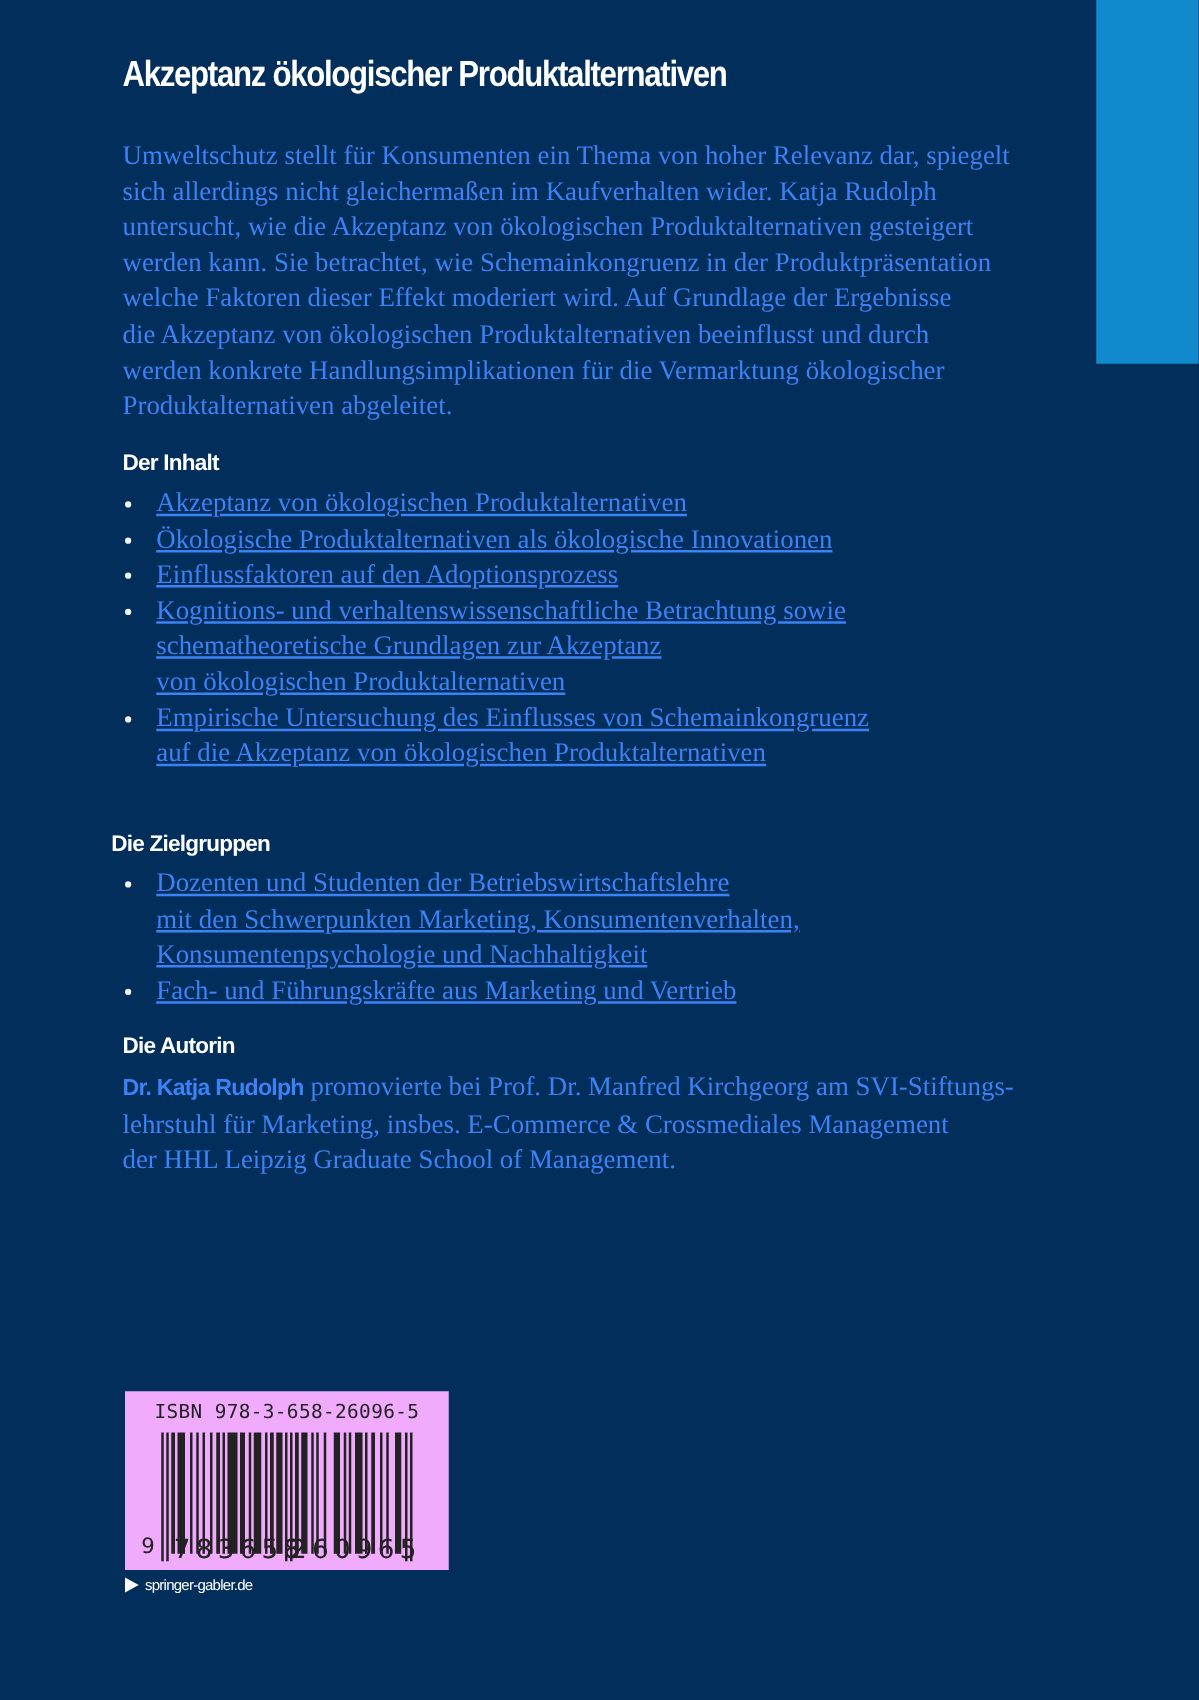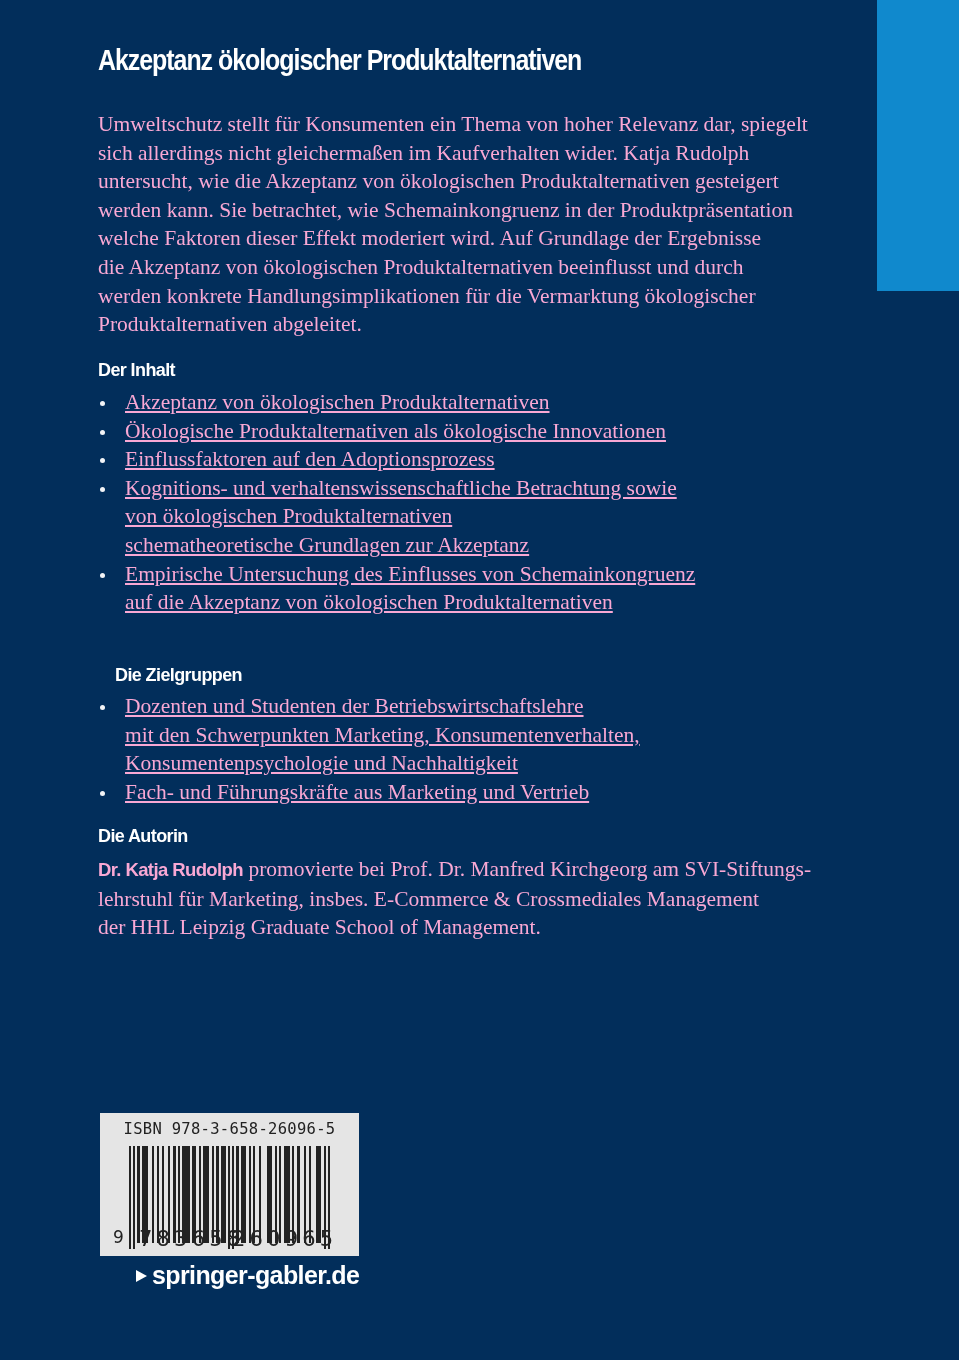--- a/index.html
+++ b/index.html
@@ -22,75 +22,75 @@
     transform: scaleX(0.86); transform-origin: left top;
     white-space: nowrap;
     margin: 0;
   }
   .content {
     position: absolute; left: 98px; top: 110px; width: 720px;
   }
   .serif {
     font-family: "Liberation Serif", serif;
     font-size: 21.5px; line-height: 28.6px;
-    color: #f9a8d4;
+    color: #3b82f6;
   }
   .para { margin: 0; }
   .para .line, .bullet-item .line { display: block; white-space: nowrap; }
   .section-heading {
     font-family: "Liberation Sans", sans-serif;
     font-weight: bold; font-size: 18px;
     letter-spacing: -0.6px;
     margin: 0;
     white-space: nowrap;
   }
   .h-inhalt { position: absolute; left: 98px; top: 360px; }
-  .h-ziel { position: absolute; left: 115px; top: 665px; }
+  .h-ziel { position: absolute; left: 89px; top: 665px; }
   .h-autorin { position: absolute; left: 98px; top: 826px; text-align: center; }
   .list { list-style: none; margin: 0; padding: 0; position: absolute; left: 98px; text-decoration: underline; }
   .list-inhalt { top: 388px; }
   .list-ziel { top: 692px; }
   .bullet-item { position: relative; padding-left: 27px; }
   .bullet-item::before {
     content: ""; position: absolute; left: 2px; top: 13px;
     width: 5px; height: 5px; border-radius: 50%; background: #f2f4f7;
   }
   .author {
     position: absolute; left: 98px; top: 855px; width: 740px; margin: 0;
   }
   .author .name {
     font-family: "Liberation Sans", sans-serif; font-weight: bold;
     font-size: 18.5px; letter-spacing: -0.6px;
   }
   .barcode-box {
     position: absolute; left: 100px; top: 1113px;
-    width: 259px; height: 143px; background: #e5e5e5;
+    width: 259px; height: 143px; background: #f0abfc;
   }
   .isbn-text {
     position: absolute; left: 0; top: 7px; width: 259px; text-align: center;
     font-family: "DejaVu Sans Mono", monospace; font-size: 15.5px; color: #222;
     letter-spacing: 0.3px; margin: 0;
   }
   .bars { position: absolute; left: 0; top: 0; }
   .ean-first {
     position: absolute; left: 13px; top: 114px;
     font-family: "DejaVu Sans", sans-serif; font-size: 17px; color: #222;
   }
   .ean-group {
     position: absolute; top: 114px;
     font-family: "DejaVu Sans", sans-serif; font-size: 21px; color: #222;
     letter-spacing: 4.2px;
   }
   .ean-g1 { left: 39px; }
   .ean-g2 { left: 132px; }
   .website {
     position: absolute; left: 100px; top: 1261px;
-    font-family: "Liberation Sans", sans-serif; font-weight: bold;
-    font-size: 25px; letter-spacing: -0.6px; color: #ffffff;
-    display: flex; align-items: center; white-space: nowrap; margin-left: 36px;
+    font-family: "Liberation Sans", sans-serif; font-weight: normal;
+    font-size: 12px; letter-spacing: -0.6px; color: #ffffff;
+    display: flex; align-items: center; white-space: nowrap;
   }
   .arrow-icon {
     display: inline-block; width: 0; height: 0;
     border-top: 6px solid transparent; border-bottom: 6px solid transparent;
     border-left: 11px solid #ffffff; margin-right: 5px;
   }
 </style>
 </head>
 <body>
 
@@ -117,22 +117,22 @@
     <span class="line">Akzeptanz von ökologischen Produktalternativen</span>
   </li>
   <li class="bullet-item">
     <span class="line">Ökologische Produktalternativen als ökologische Innovationen</span>
   </li>
   <li class="bullet-item">
     <span class="line">Einflussfaktoren auf den Adoptionsprozess</span>
   </li>
   <li class="bullet-item">
     <span class="line">Kognitions- und verhaltenswissenschaftliche Betrachtung sowie</span>
+    <span class="line">schematheoretische Grundlagen zur Akzeptanz</span>
     <span class="line">von ökologischen Produktalternativen</span>
-    <span class="line">schematheoretische Grundlagen zur Akzeptanz</span>
   </li>
   <li class="bullet-item">
     <span class="line">Empirische Untersuchung des Einflusses von Schemainkongruenz</span>
     <span class="line">auf die Akzeptanz von ökologischen Produktalternativen</span>
   </li>
 </ul>
 
 <h2 class="section-heading h-ziel">Die Zielgruppen</h2>
 <ul class="list list-ziel serif">
   <li class="bullet-item">

